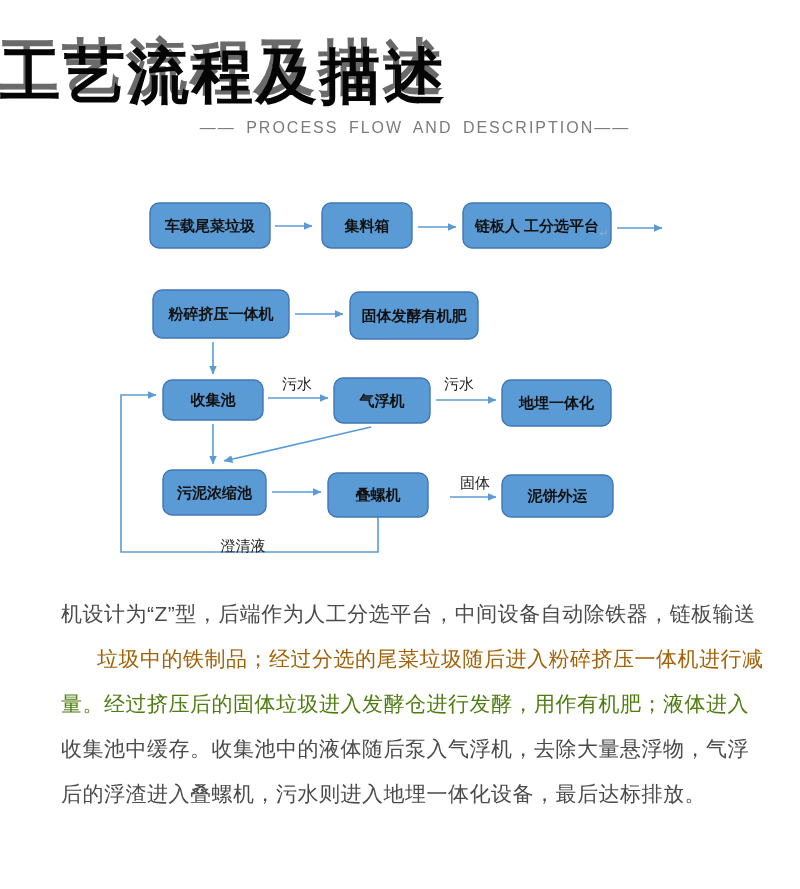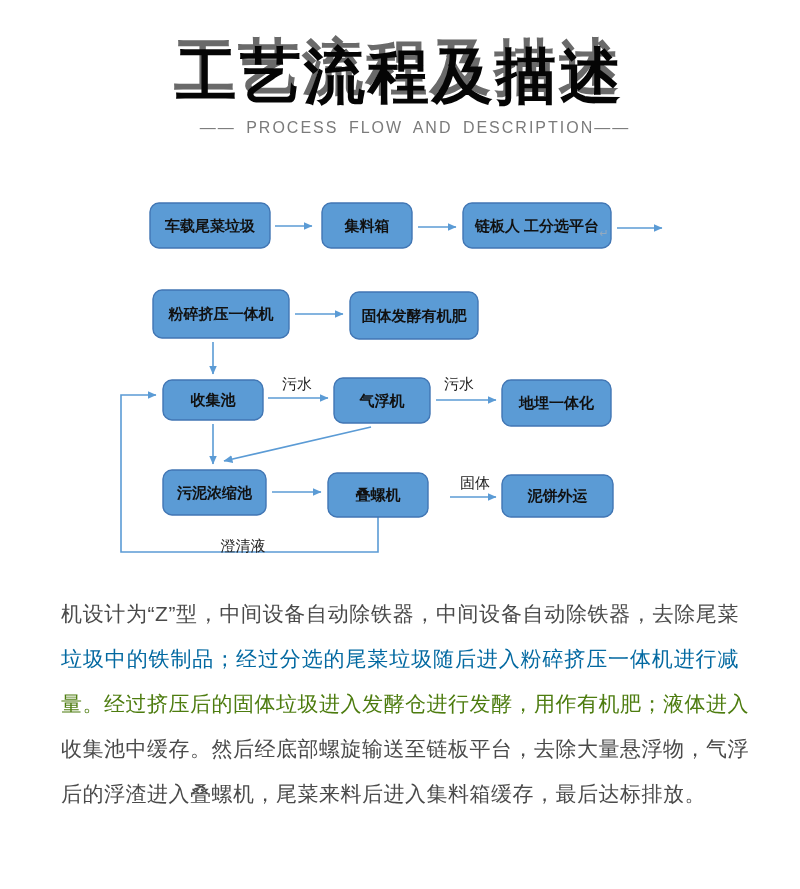--- a/index.html
+++ b/index.html
@@ -2,21 +2,21 @@
 <html><head>
 <meta charset="utf-8">
 <style>
   html,body{margin:0;padding:0;background:#ffffff;}
   .page{
     position:relative;width:800px;height:889px;background:#ffffff;overflow:hidden;
     font-family:"Liberation Sans","DejaVu Sans",sans-serif;
   }
   .title{
     position:absolute;top:36px;left:0;width:100%;height:80px;line-height:80px;
-    text-align:center;font-size:61px;font-weight:900;letter-spacing:3px;
+    font-size:61px;font-weight:900;letter-spacing:3px;
     color:#050505;text-shadow:-2px -9px 0 #6a6a6a;white-space:nowrap;
   }
   .subtitle{
     position:absolute;top:119px;left:15px;width:100%;text-align:center;
     font-size:16px;font-weight:500;letter-spacing:2px;word-spacing:4px;
     color:#7b7b7b;white-space:nowrap;
   }
   #flowchart{position:absolute;left:0;top:0;width:800px;height:580px;pointer-events:none;}
   #flowchart text{font-family:"Liberation Sans","DejaVu Sans",sans-serif;}
   .description{position:absolute;left:61px;top:591px;width:678px;}
@@ -97,20 +97,20 @@
         <text x="557.5" y="501" text-anchor="middle" font-size="15" font-weight="600" fill="#111111">泥饼外运</text>
       </g>
       <text x="297" y="389" text-anchor="middle" font-size="15" fill="#222222">污水</text>
       <text x="459" y="389" text-anchor="middle" font-size="15" fill="#222222">污水</text>
       <text x="475" y="488" text-anchor="middle" font-size="15" fill="#222222">固体</text>
       <text x="243" y="551" text-anchor="middle" font-size="15" fill="#222222">澄清液</text>
       <text x="604" y="237" text-anchor="middle" font-size="11" fill="#93a9bf">↵</text>
     </svg>
 
   <div class="description">
-    <div class="para-line" style="color: rgb(74, 74, 74);">机设计为“Z”型，中间设备自动除铁器，中间设备自动除铁器，去除尾菜</div>
-    <div class="para-line" style="color: #0369a1;">垃圾中的铁制品；经过分选的尾菜垃圾随后进入粉碎挤压一体机进行减</div>
+    <div class="para-line" style="color: rgb(74, 74, 74);">机设计为“Z”型，后端作为人工分选平台，中间设备自动除铁器，链板输送</div>
+    <div class="para-line" style="color: #a16207; margin-left: 36px;">垃圾中的铁制品；经过分选的尾菜垃圾随后进入粉碎挤压一体机进行减</div>
     <div class="para-line" style="color: #4d7c0f;">量。经过挤压后的固体垃圾进入发酵仓进行发酵，用作有机肥；液体进入</div>
-    <div class="para-line" style="color: rgb(74, 74, 74);">收集池中缓存。然后经底部螺旋输送至链板平台，去除大量悬浮物，气浮</div>
-    <div class="para-line para-line-last" style="color: rgb(74, 74, 74);">后的浮渣进入叠螺机，尾菜来料后进入集料箱缓存，最后达标排放。</div>
+    <div class="para-line" style="color: rgb(74, 74, 74);">收集池中缓存。收集池中的液体随后泵入气浮机，去除大量悬浮物，气浮</div>
+    <div class="para-line para-line-last" style="color: rgb(74, 74, 74);">后的浮渣进入叠螺机，污水则进入地埋一体化设备，最后达标排放。</div>
   </div>
 
 </div>
 
 </body></html>

